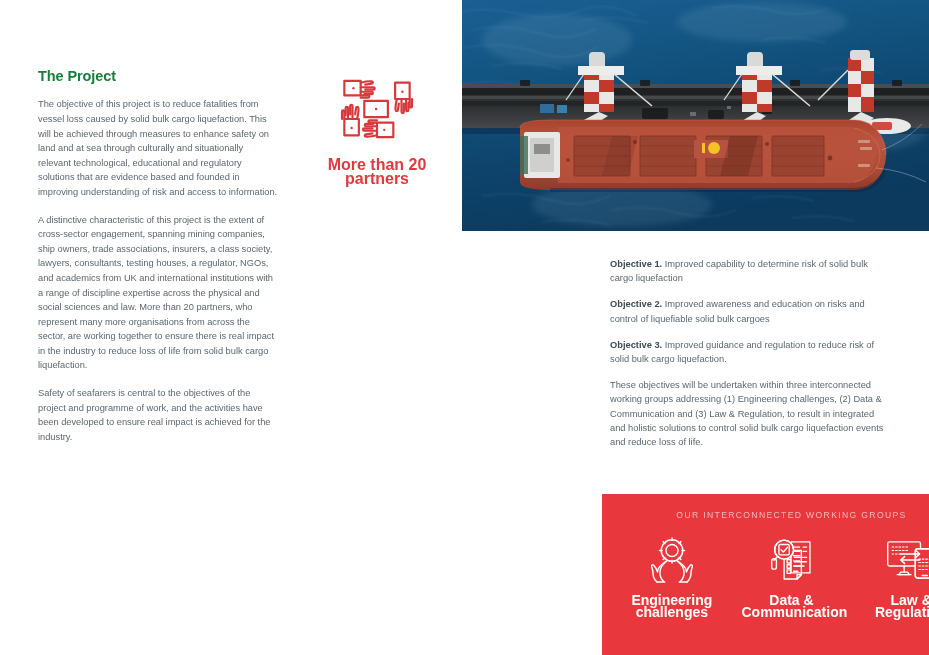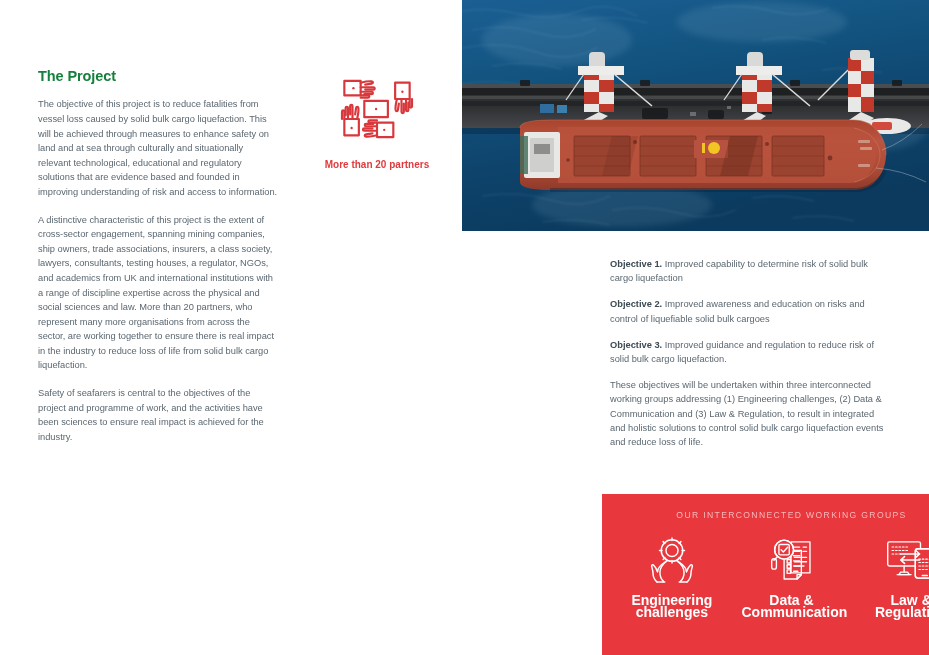--- a/index.html
+++ b/index.html
@@ -45,21 +45,21 @@
     left: 312px;
     top: 70px;
     width: 130px;
     text-align: center;
   }
   #partners-icon {
     display: block;
     margin: 0 auto 10px auto;
   }
   #partners-heading {
-    font-size: 10px;
+    font-size: 16px;
     font-weight: bold;
     color: #e03a3e;
     line-height: 14px;
     margin: 0 0 2px 0;
   }
   #partners-sub {
     font-size: 9.6px;
     line-height: 13.6px;
     color: #7f8a93;
     margin: 0;
@@ -140,21 +140,21 @@
     white-space: pre-line;
   }
 </style>
 </head>
 <body>
 
 <div id="left-column">
   <h1 id="page-title">The Project</h1>
   <p class="body-para">The objective of this project is to reduce fatalities from vessel loss caused by solid bulk cargo liquefaction. This will be achieved through measures to enhance safety on land and at sea through culturally and situationally relevant technological, educational and regulatory solutions that are evidence based and founded in improving understanding of risk and access to information.</p>
   <p class="body-para">A distinctive characteristic of this project is the extent of cross-sector engagement, spanning mining companies, ship owners, trade associations, insurers, a class society, lawyers, consultants, testing houses, a regulator, NGOs, and academics from UK and international institutions with a range of discipline expertise across the physical and social sciences and law. More than 20 partners, who represent many more organisations from across the sector, are working together to ensure there is real impact in the industry to reduce loss of life from solid bulk cargo liquefaction.</p>
-  <p class="body-para">Safety of seafarers is central to the objectives of the project and programme of work, and the activities have been sciences to ensure real impact is achieved for the industry.</p>
+  <p class="body-para">Safety of seafarers is central to the objectives of the project and programme of work, and the activities have been developed to ensure real impact is achieved for the industry.</p>
 </div>
 
 <div id="partners-column">
   <svg id="partners-icon" width="92" height="78" viewBox="0 0 100 86" fill="none" stroke="#d8383c" stroke-width="2.4" stroke-linejoin="round" stroke-linecap="round">
 
     <path d="M14 12h18v16H14z"></path>
     <path d="M32 14c4-1 8-2 12-1.5 2 .3 2 2.3 0 2.6l-7 1"></path>
     <path d="M32 19h14c2 0 2 2.6 0 2.6H37"></path>
     <path d="M32 24h12c2 0 2 2.6 0 2.6h-8"></path>
     <path d="M32 28h8c2 0 2 2.6 0 2.6h-8"></path>

